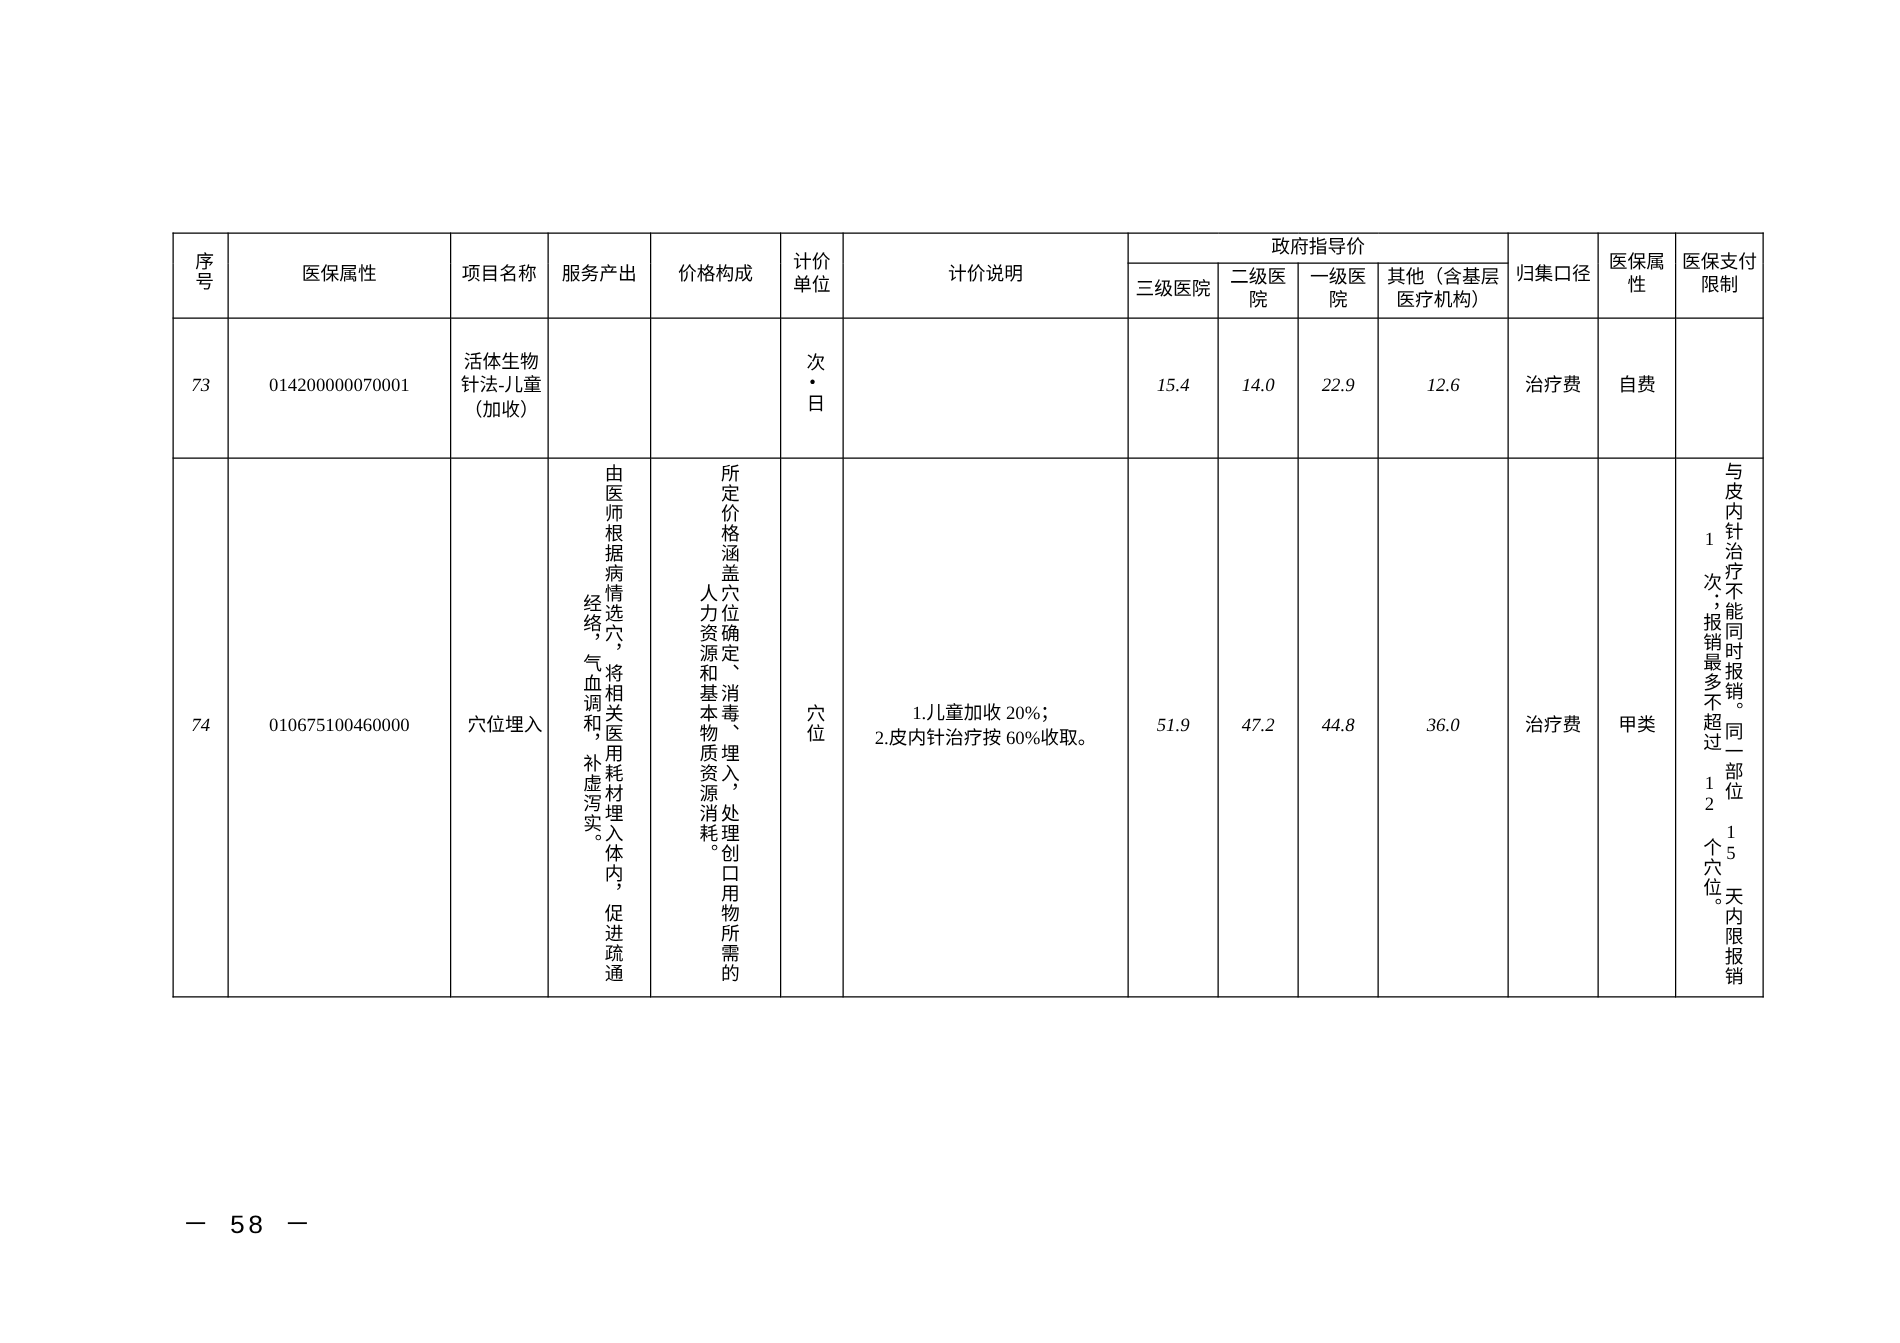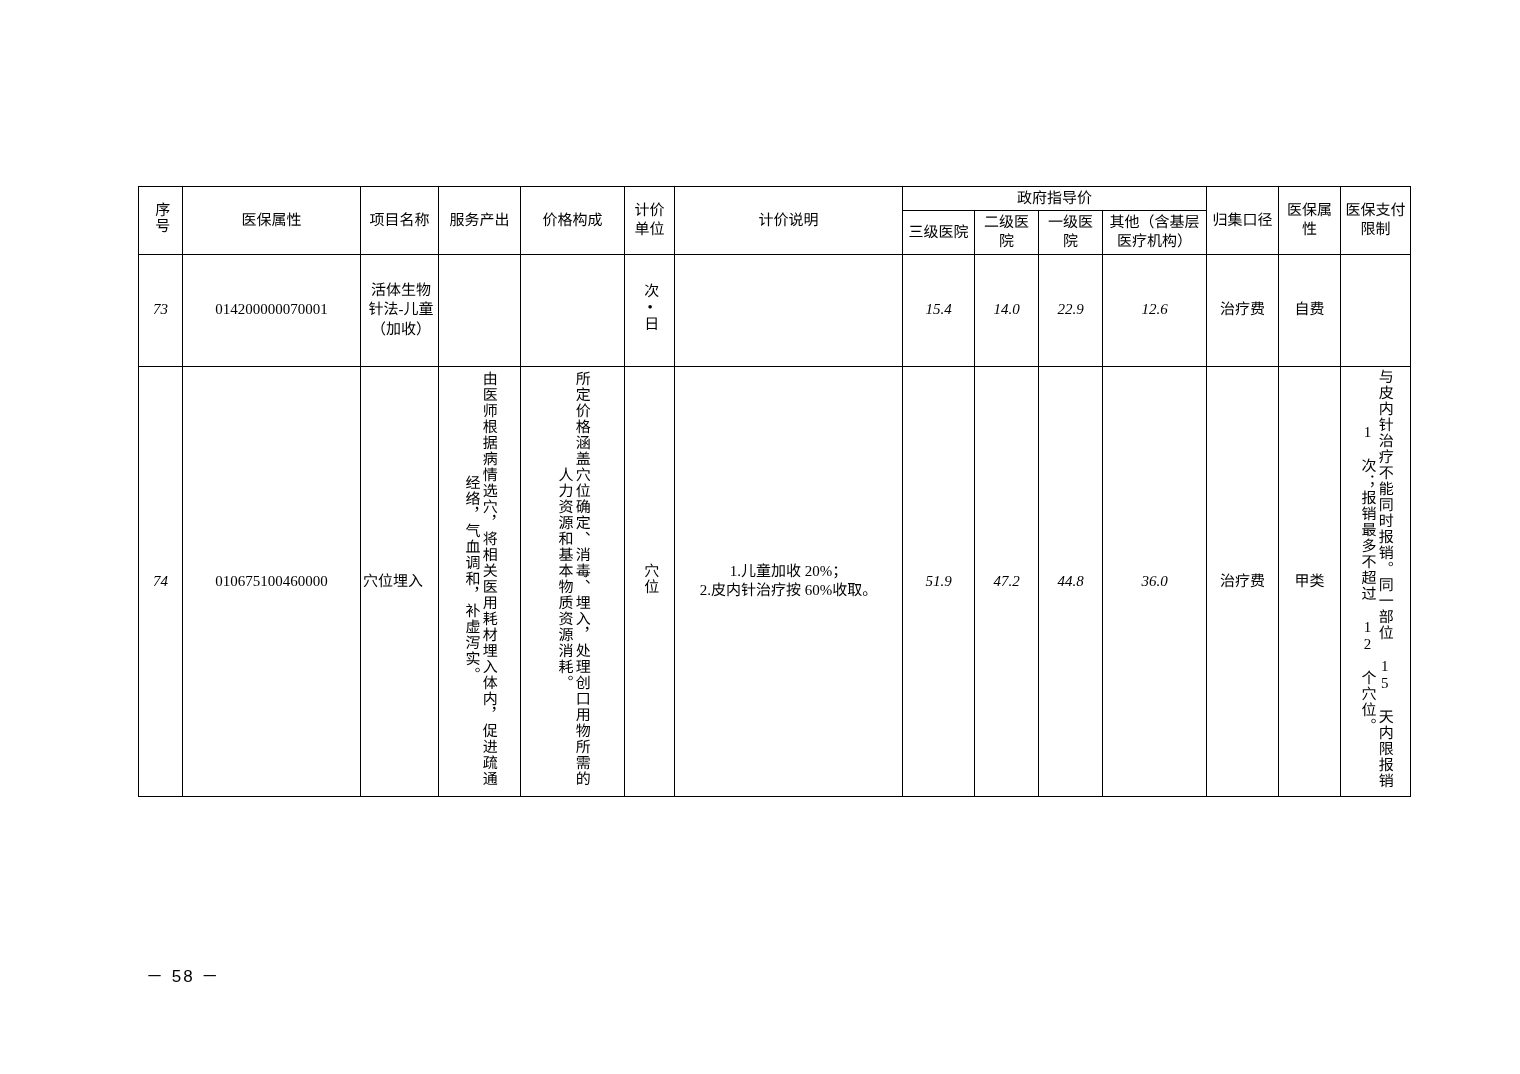--- a/index.html
+++ b/index.html
@@ -62,23 +62,23 @@
     padding-right: 6px;
     margin-top: 32px;
   }
   .tall-v {
     height: 420px;
   }
   .page-number {
     position: absolute;
     left: 146px;
     top: 962px;
-    font-size: 17px;
+    font-size: 21px;
     letter-spacing: 2px;
-    font-family: Liberation Sans, sans-serif;
+    font-family: Liberation Mono, monospace;
   }
   .wrap-cell {
     line-height: 1.35;
   }
 </style>
 </head>
 <body>
 
 <div class="page">
 
@@ -165,21 +165,21 @@
         <td class="cell-num">14.0</td>
         <td class="cell-num">22.9</td>
         <td class="cell-num">12.6</td>
         <td class="cell-small">治疗费</td>
         <td class="cell-small">自费</td>
         <td></td>
       </tr>
       <tr style="height:420px">
         <td class="cell-num">74</td>
         <td class="cell-code">010675100460000</td>
-        <td class="cell-small" style="text-align:left;padding-left:2px">穴位埋入</td>
+        <td class="cell-small" style="text-align:left;padding-left:13px">穴位埋入</td>
         <td class="cell-small">
           <span class="vtext tall-v">由医师根据病情选穴，将相关医用耗材埋入体内，促进疏通经络，气血调和，补虚泻实。</span>
         </td>
         <td class="cell-small">
           <span class="vtext tall-v">所定价格涵盖穴位确定、消毒、埋入，处理创口用物所需的人力资源和基本物质资源消耗。</span>
         </td>
         <td class="cell-small">
           <span class="vtext">穴位</span>
         </td>
         <td class="left-text" style="white-space:pre-line">1.儿童加收 20%；

